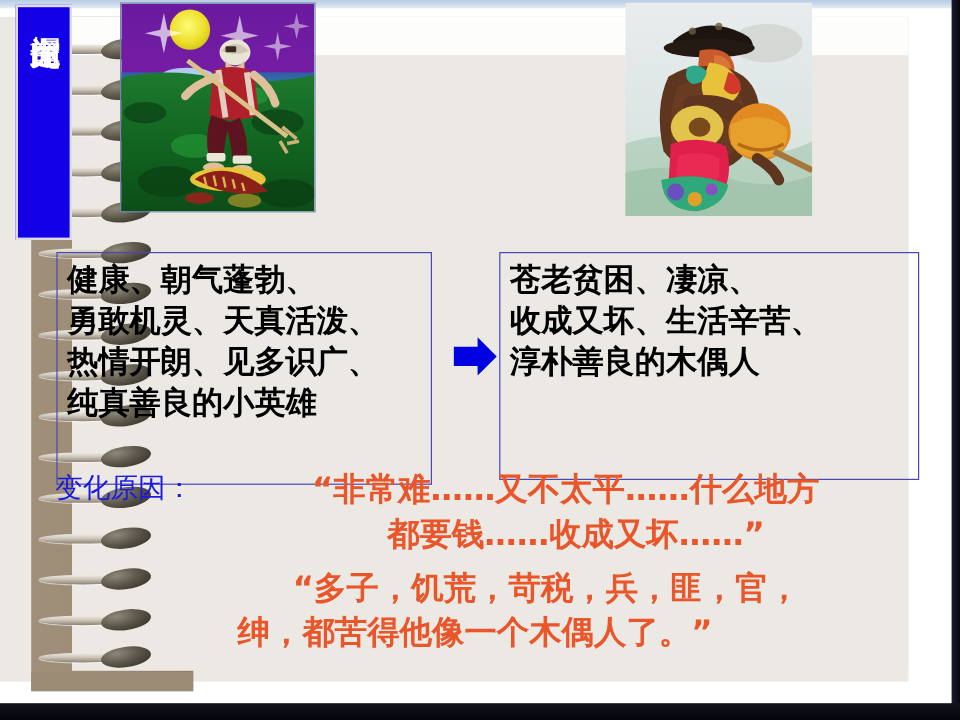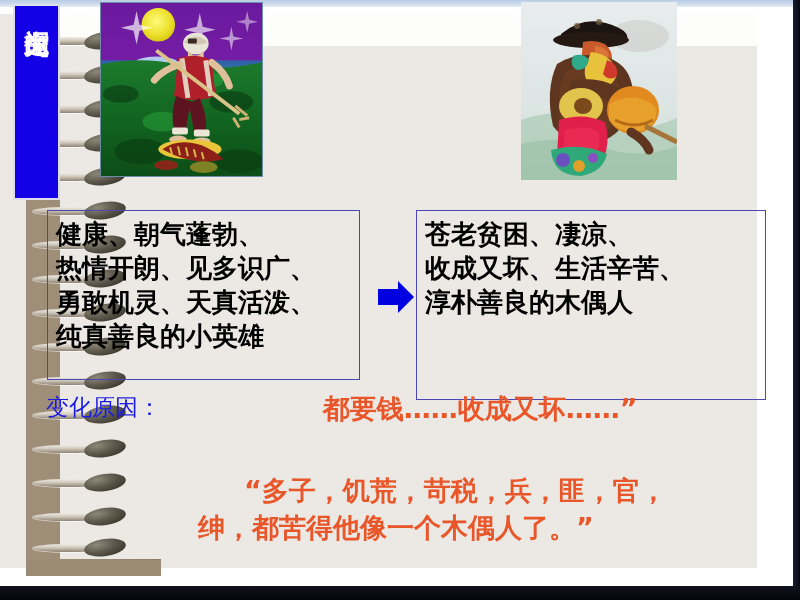--- a/index.html
+++ b/index.html
@@ -172,21 +172,21 @@
   .photo svg { display: block; width: 100%; height: 100%; }
 
   
   .cmp-box {
     position: absolute;
     border: 1px solid #4a46b4;
     box-sizing: border-box;
     background: transparent;
     padding: 6px 0 0 8px;
   }
-  .cmp-left  { left: 47px;  top: 210px; width: 313px; height: 170px; }
+  .cmp-left  { left: 47px;  top: 210px; width: 313px; height: 194px; }
   .cmp-right { left: 416px; top: 210px; width: 350px; height: 190px; }
 
   .cmp-line {
     color: #000000;
     font-size: 26px;
     line-height: 34px;
     white-space: nowrap;
     font-family: "DejaVu Sans", "Liberation Sans", sans-serif;
     font-weight: 600;
   }
@@ -450,40 +450,41 @@
       <circle cx="58" cy="164" r="6" fill="#e0a02c"></circle>
       <circle cx="72" cy="156" r="5" fill="#8a4fc0"></circle>
 
       <path d="M124 124 L156 140" stroke="#a6753a" stroke-width="5" fill="none"></path>
       <path d="M110 130 q14 8 18 18" stroke="#5e3620" stroke-width="9" fill="none" stroke-linecap="round"></path>
     </svg>
   </div>
 
   <div class="cmp-box cmp-left">
     <div class="cmp-line">健康、朝气蓬勃、</div>
+    <div class="cmp-line">勇敢机灵、天真活泼、</div>
     <div class="cmp-line">热情开朗、见多识广、</div>
-    <div class="cmp-line">勇敢机灵、天真活泼、</div>
     <div class="cmp-line">纯真善良的小英雄</div>
   </div>
 
   <div class="arrow">
     <svg viewBox="0 0 36 32">
       <path d="M0 8 L20 8 L20 0 L36 16 L20 32 L20 24 L0 24 Z" fill="#0000e0"></path>
     </svg>
   </div>
 
   <div class="cmp-box cmp-right">
     <div class="cmp-line">苍老贫困、凄凉、</div>
     <div class="cmp-line">收成又坏、生活辛苦、</div>
     <div class="cmp-line">淳朴善良的木偶人</div>
   </div>
 
   <div class="reason-label">变化原因：</div>
 
   <div class="quote-block">
+    <div class="quote-line q-indent-1">“非常难……又不太平……什么地方</div>
     <div class="quote-line q-indent-2">都要钱……收成又坏……”</div>
   </div>
 
   <div class="quote-block-2">
     <div class="quote-line q2-indent-1">“多子，饥荒，苛税，兵，匪，官，</div>
     <div class="quote-line q2-indent-2">绅，都苦得他像一个木偶人了。”</div>
   </div>
 
   <div class="frame-right"></div>
   <div class="frame-bottom"></div>

